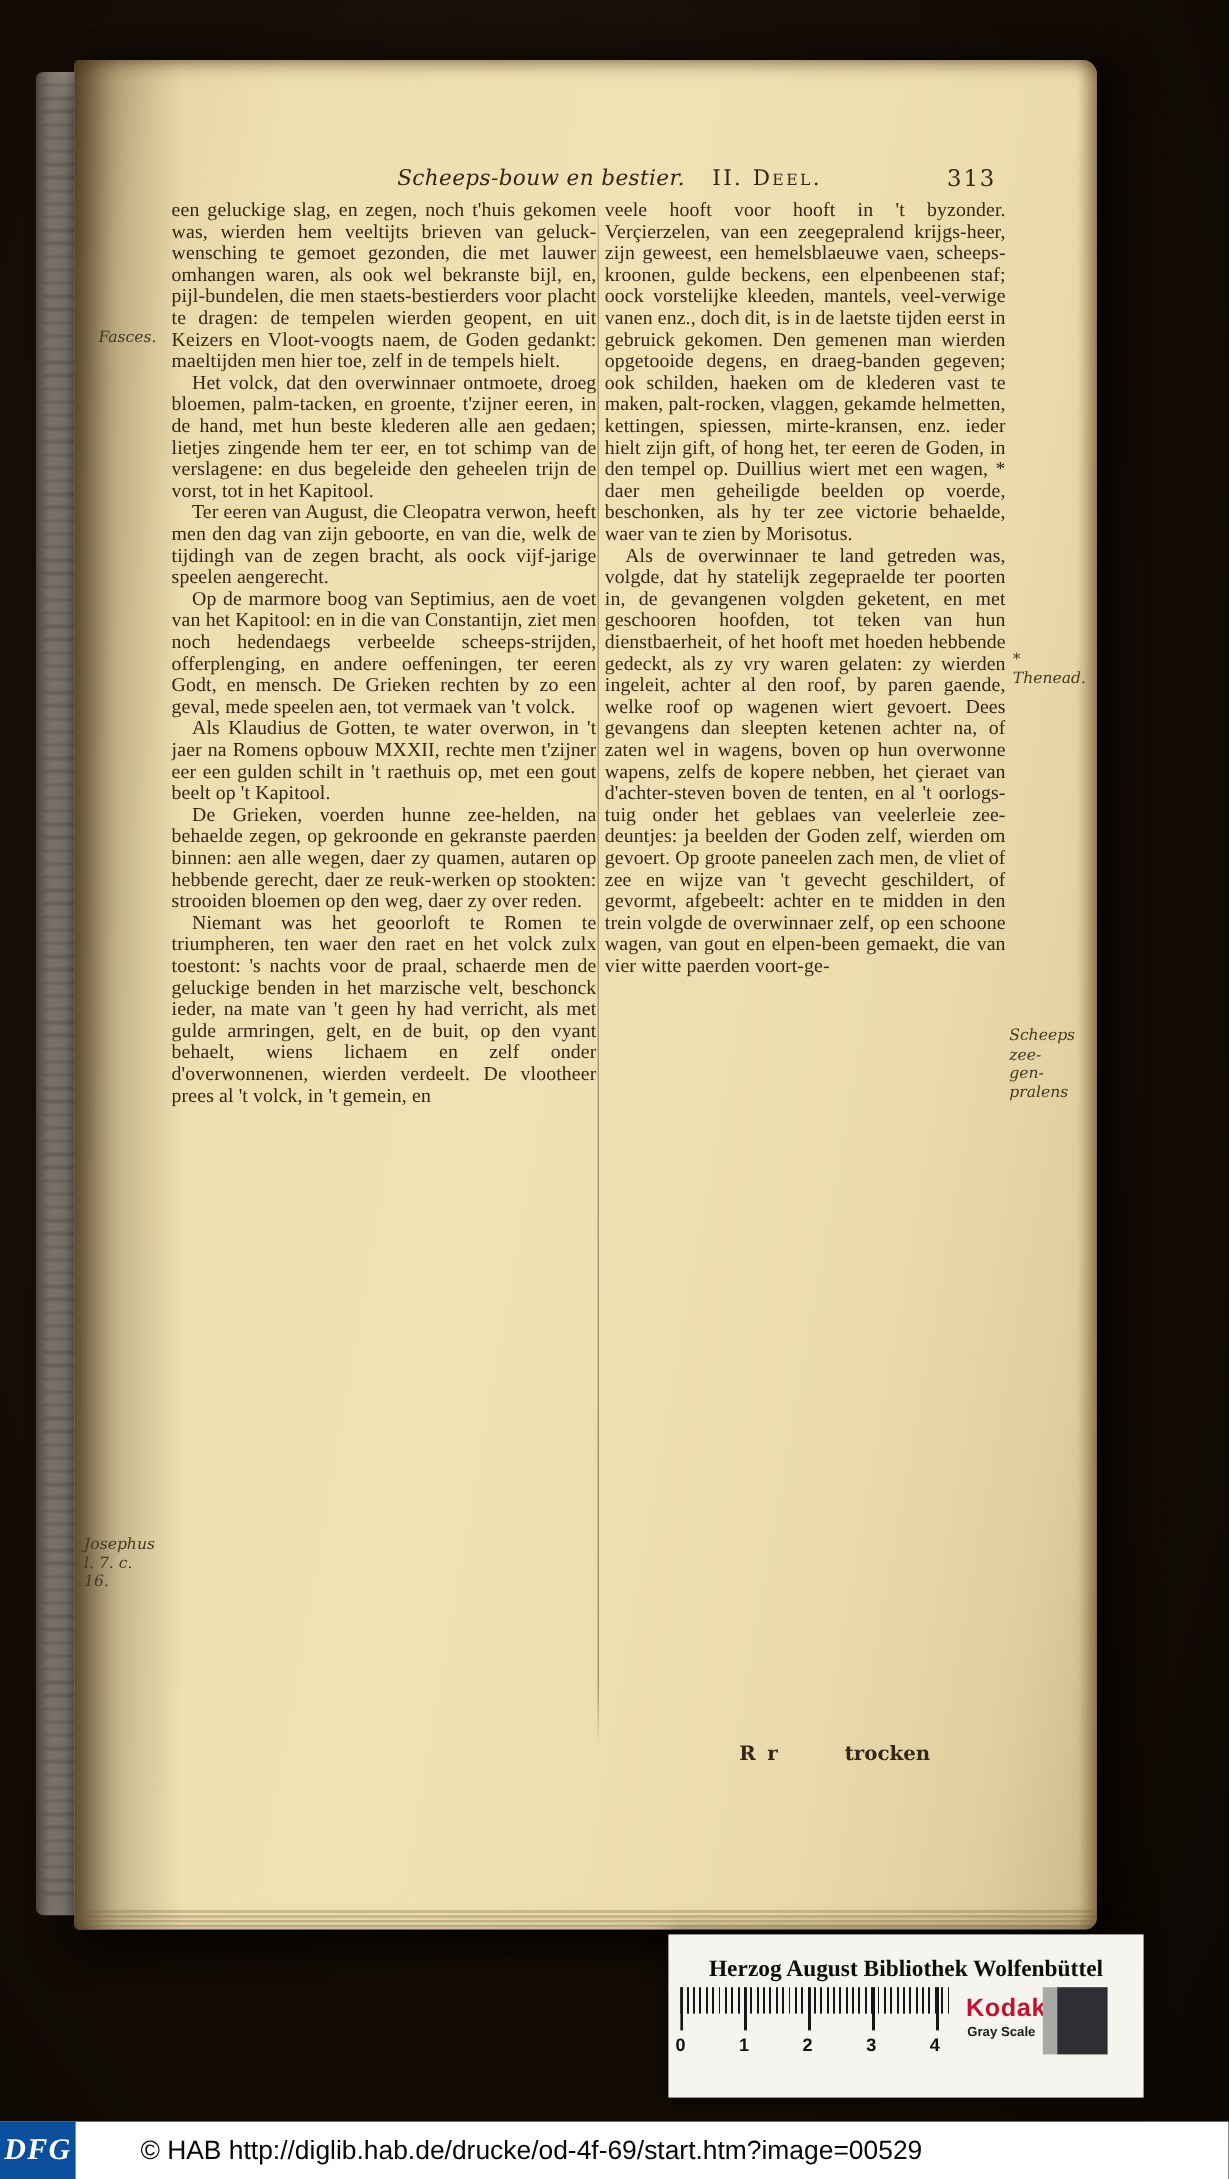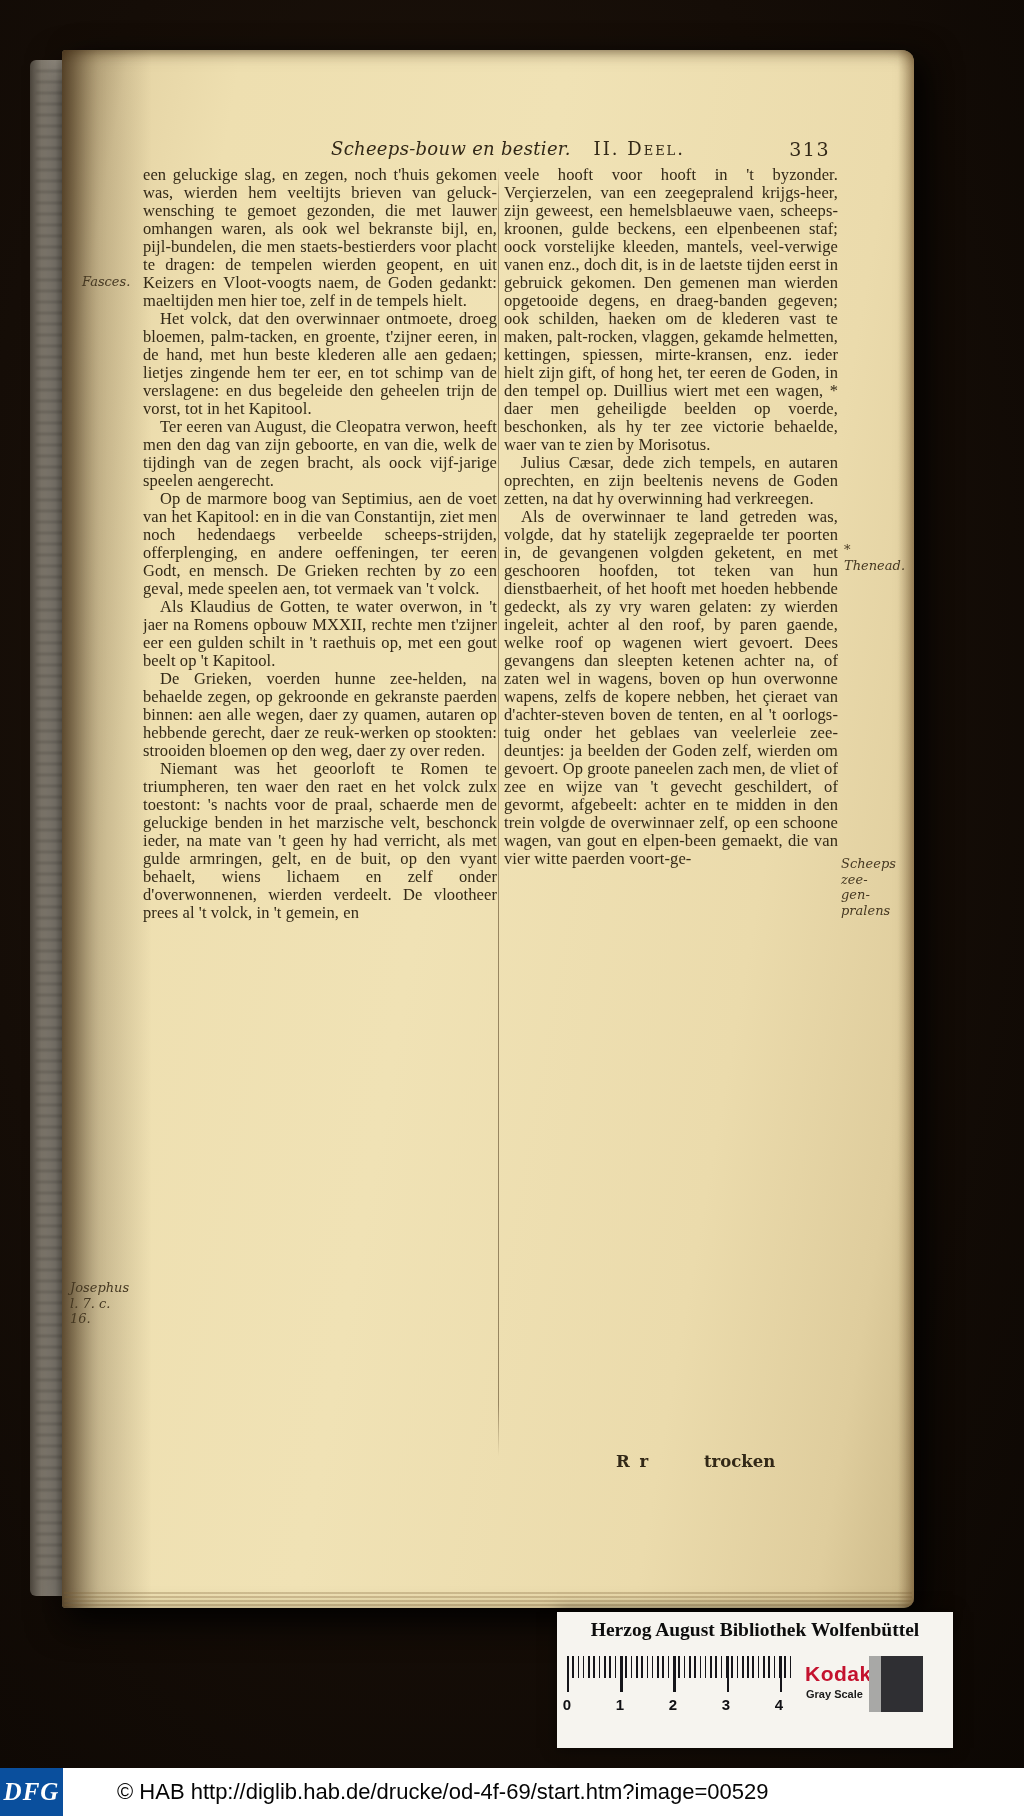--- a/index.html
+++ b/index.html
@@ -50,21 +50,21 @@
   
   .note{position:absolute;font-style:italic;font-size:13px;line-height:15.5px;color:#453822;}
   .n-fasces{left:20px;top:224px;}
   .n-josephus{left:8px;top:1230px;width:64px;}
   .n-thenead{left:782px;top:492px;width:68px;}
   .n-scheeps{left:779px;top:806px;width:72px;}
 
   
   .color-card{position:absolute;left:557px;top:1612px;width:396px;height:136px;background:#f6f4ef;
     box-shadow:0 0 14px rgba(0,0,0,.55);}
-  .card-label{padding-top:7px;text-align:center;font-family:"Liberation Serif",serif;font-weight:bold;
+  .card-label{padding-top:19px;text-align:center;font-family:"Liberation Serif",serif;font-weight:bold;
     font-size:19.5px;color:#0d0d0d;}
   .ticks-minor{position:absolute;left:10px;top:44px;width:228px;height:22px;
     background:repeating-linear-gradient(90deg,#15151a 0 1.6px,rgba(0,0,0,0) 1.6px 5.3px);}
   .ticks-major{position:absolute;left:10px;top:44px;width:230px;height:36px;
     background:repeating-linear-gradient(90deg,#15151a 0 2.4px,rgba(0,0,0,0) 2.4px 53.2px);}
   .ruler-numbers{position:absolute;left:3px;top:84px;width:226px;display:flex;justify-content:space-between;
     font-family:"Liberation Sans",sans-serif;font-size:15px;font-weight:bold;color:#101014;}
   .ruler-numbers span{width:14px;text-align:center;}
   .kodak{position:absolute;left:248px;top:50px;font-family:"Liberation Sans",sans-serif;font-weight:bold;
     font-size:21px;color:#c4122e;letter-spacing:.5px;}
@@ -112,21 +112,20 @@
       <p class="par">Op de marmore boog van Septimius, aen de voet van het Kapitool: en in die van Constantijn, ziet men noch hedendaegs verbeelde scheeps-strijden, offerplenging, en andere oeffeningen, ter eeren Godt, en mensch. De Grieken rechten by zo een geval, mede speelen aen, tot vermaek van 't volck.</p>
       <p class="par">Als Klaudius de Gotten, te water overwon, in 't jaer na Romens opbouw MXXII, rechte men t'zijner eer een gulden schilt in 't raethuis op, met een gout beelt op 't Kapitool.</p>
       <p class="par">De Grieken, voerden hunne zee-helden, na behaelde zegen, op gekroonde en gekranste paerden binnen: aen alle wegen, daer zy quamen, autaren op hebbende gerecht, daer ze reuk-werken op stookten: strooiden bloemen op den weg, daer zy over reden.</p>
       <p class="par">Niemant was het geoorloft te Romen te triumpheren, ten waer den raet en het volck zulx toestont: 's nachts voor de praal, schaerde men de geluckige benden in het marzische velt, beschonck ieder, na mate van 't geen hy had verricht, als met gulde armringen, gelt, en de buit, op den vyant behaelt, wiens lichaem en zelf onder d'overwonnenen, wierden verdeelt. De vlootheer prees al 't volck, in 't gemein, en</p>
     </div>
 
     <div class="divider"></div>
 
     <div class="col col-right">
       <p class="par first">veele hooft voor hooft in 't byzonder. Verçierzelen, van een zeegepralend krijgs-heer, zijn geweest, een hemelsblaeuwe vaen, scheeps-kroonen, gulde beckens, een elpenbeenen staf; oock vorstelijke kleeden, mantels, veel-verwige vanen enz., doch dit, is in de laetste tijden eerst in gebruick gekomen. Den gemenen man wierden opgetooide degens, en draeg-banden gegeven; ook schilden, haeken om de klederen vast te maken, palt-rocken, vlaggen, gekamde helmetten, kettingen, spiessen, mirte-kransen, enz. ieder hielt zijn gift, of hong het, ter eeren de Goden, in den tempel op. Duillius wiert met een wagen, * daer men geheiligde beelden op voerde, beschonken, als hy ter zee victorie behaelde, waer van te zien by Morisotus.</p>
-      <p class="par">Julius Cæsar, dede zich tempels, en autaren oprechten, en zijn beeltenis nevens de Goden zetten, na dat hy overwinning had verkreegen.</p>
       <p class="par">Als de overwinnaer te land getreden was, volgde, dat hy statelijk zegepraelde ter poorten in, de gevangenen volgden geketent, en met geschooren hoofden, tot teken van hun dienstbaerheit, of het hooft met hoeden hebbende gedeckt, als zy vry waren gelaten: zy wierden ingeleit, achter al den roof, by paren gaende, welke roof op wagenen wiert gevoert. Dees gevangens dan sleepten ketenen achter na, of zaten wel in wagens, boven op hun overwonne wapens, zelfs de kopere nebben, het çieraet van d'achter-steven boven de tenten, en al 't oorlogs-tuig onder het geblaes van veelerleie zee-deuntjes: ja beelden der Goden zelf, wierden om gevoert. Op groote paneelen zach men, de vliet of zee en wijze van 't gevecht geschildert, of gevormt, afgebeelt: achter en te midden in den trein volgde de overwinnaer zelf, op een schoone wagen, van gout en elpen-been gemaekt, die van vier witte paerden voort-ge-</p>
     </div>
 
     <div class="catchline">
       <span class="sig">R r</span>
       <span class="cw">trocken</span>
     </div>
   </div>
 
   <div class="color-card">

